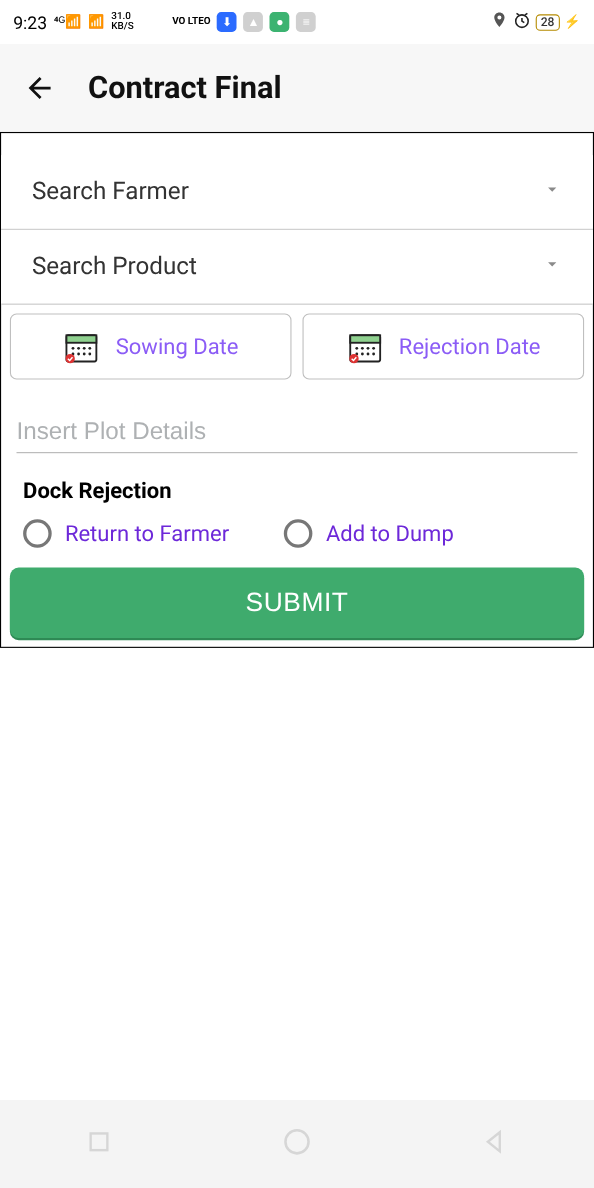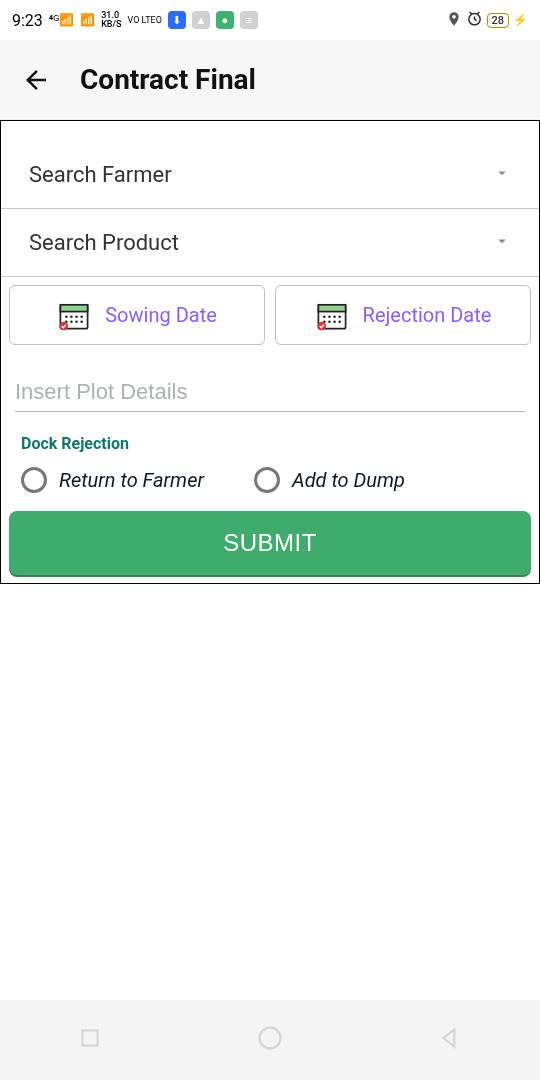--- a/index.html
+++ b/index.html
@@ -26,41 +26,41 @@
 
   .date-row { display: flex; gap: 10px; padding: 8px; }
   .date-btn { flex: 1; height: 60px; border: 1px solid #bfbfbf; border-radius: 6px; display: flex; align-items: center; justify-content: center; gap: 14px; font-size: 20px; color: #8b5cf6; background: #fff; }
   .cal-icon { width: 34px; height: 34px; display: inline-block; }
 
   .plot-wrap { padding: 20px 14px 6px; }
   .plot-input { width: 100%; border: none; border-bottom: 1px solid #b5b5b5; font-size: 22px; color: #aeb1b3; padding: 6px 0; outline: none; }
   .plot-input::placeholder { color: #aeb1b3; }
 
   .dock-section { padding: 16px 20px 10px; }
-  .dock-title { font-size: 16px; font-weight: 700; color: #0f766e; margin-bottom: 14px; }
+  .dock-title { font-size: 20px; font-weight: 700; color: #000000; margin-bottom: 14px; }
   .radio-row { display: flex; gap: 50px; }
-  .radio-opt { display: flex; align-items: center; gap: 12px; font-size: 20px; color: #0f172a; font-style: italic; }
+  .radio-opt { display: flex; align-items: center; gap: 12px; font-size: 20px; color: #6d28d9; }
   .radio-circle { width: 26px; height: 26px; border: 3px solid #777; border-radius: 50%; }
 
   .submit-wrap { padding: 8px; }
   .submit-btn { width: 100%; height: 64px; background: #3fab6d; color: #fff; font-size: 24px; font-weight: 500; border: none; border-radius: 8px; letter-spacing: 0.5px; box-shadow: 0 2px 0 #2e8a55; }
 
   .nav-bar { position: absolute; bottom: 0; left: 0; right: 0; height: 80px; background: #f4f4f4; display: flex; align-items: center; justify-content: space-around; }
   .nav-icon { color: #d6d6d6; }
 </style>
 </head>
 <body>
 
 <div class="status-bar">
   <div class="status-left">
     <span class="status-time">9:23</span>
     <span class="sig-icon">⁴ᴳ📶</span>
     <span class="sig-icon">📶</span>
     <span style="font-size:9px;line-height:1;"><span>31.0</span><br><span>KB/S</span></span>
-    <span style="font-size:9px;font-weight:400;line-height:1;">VO LTEO</span>
+    <span style="font-size:9px;font-weight:700;line-height:1;margin-left:29px;">VO LTEO</span>
     <span class="mini-box mini-blue">⬇</span>
     <span class="mini-box mini-gray">▲</span>
     <span class="mini-box mini-green">●</span>
     <span class="mini-box mini-gray">≡</span>
   </div>
   <div class="status-right">
     <span>
       <svg width="16" height="16" viewBox="0 0 24 24" fill="#555">
           <path d="M12 2C8 2 5 5 5 9c0 5 7 13 7 13s7-8 7-13c0-4-3-7-7-7zm0 9.5A2.5 2.5 0 1 1 12 6a2.5 2.5 0 0 1 0 5.5z"></path>
         </svg>

